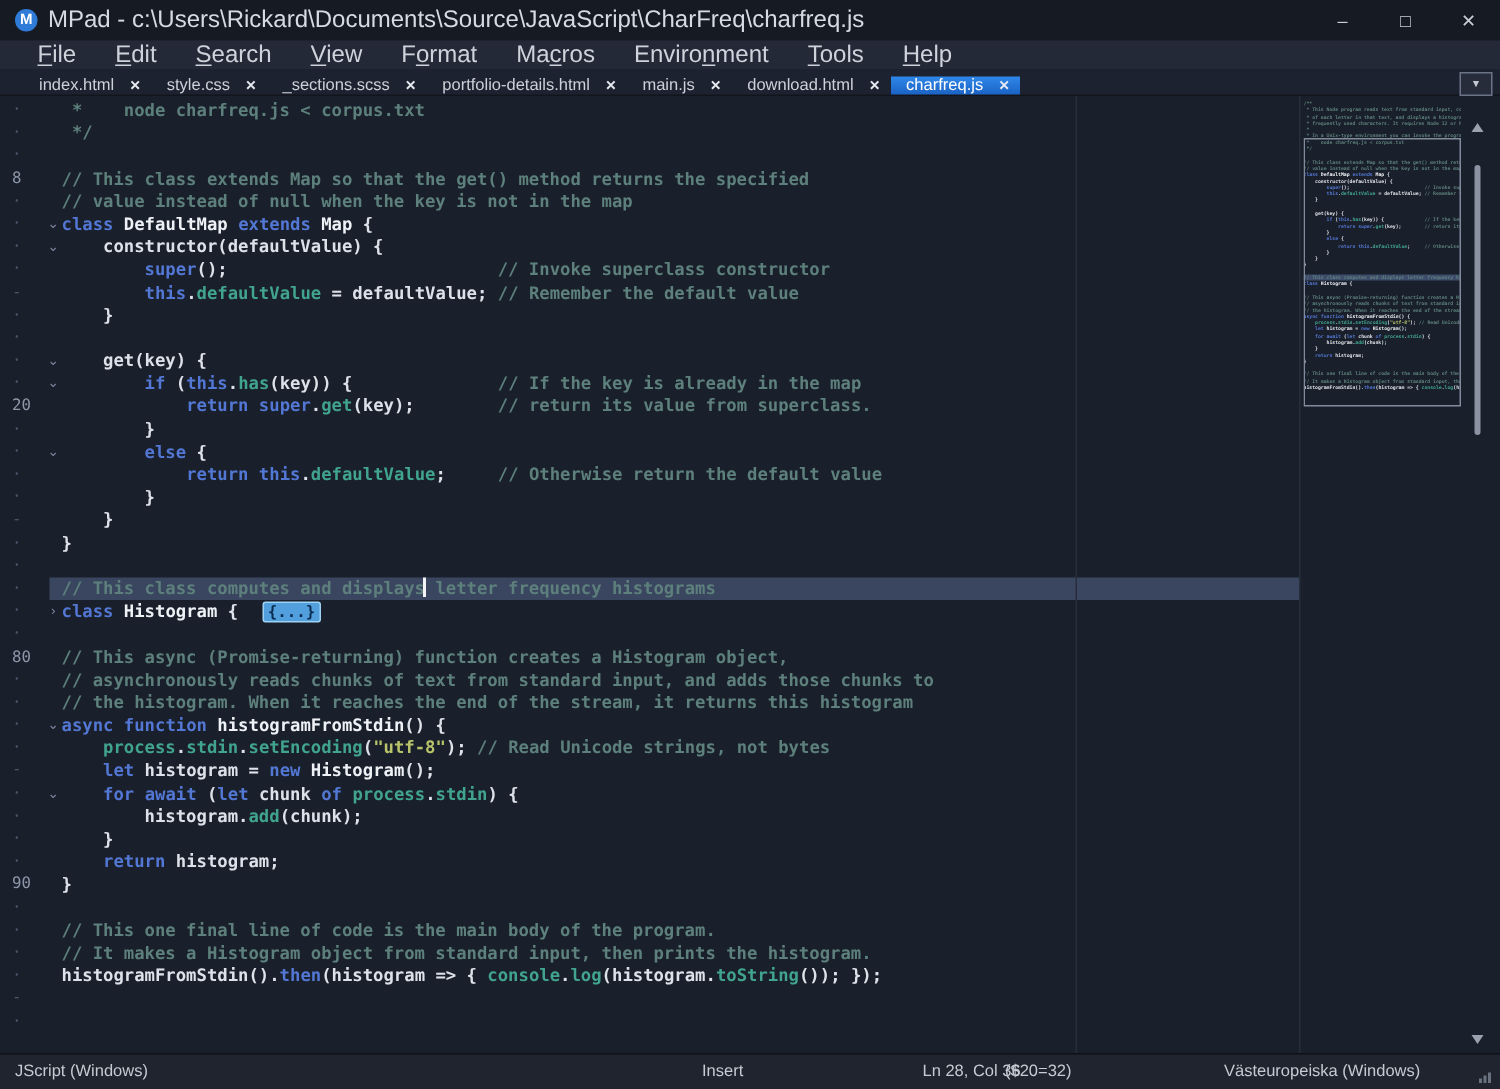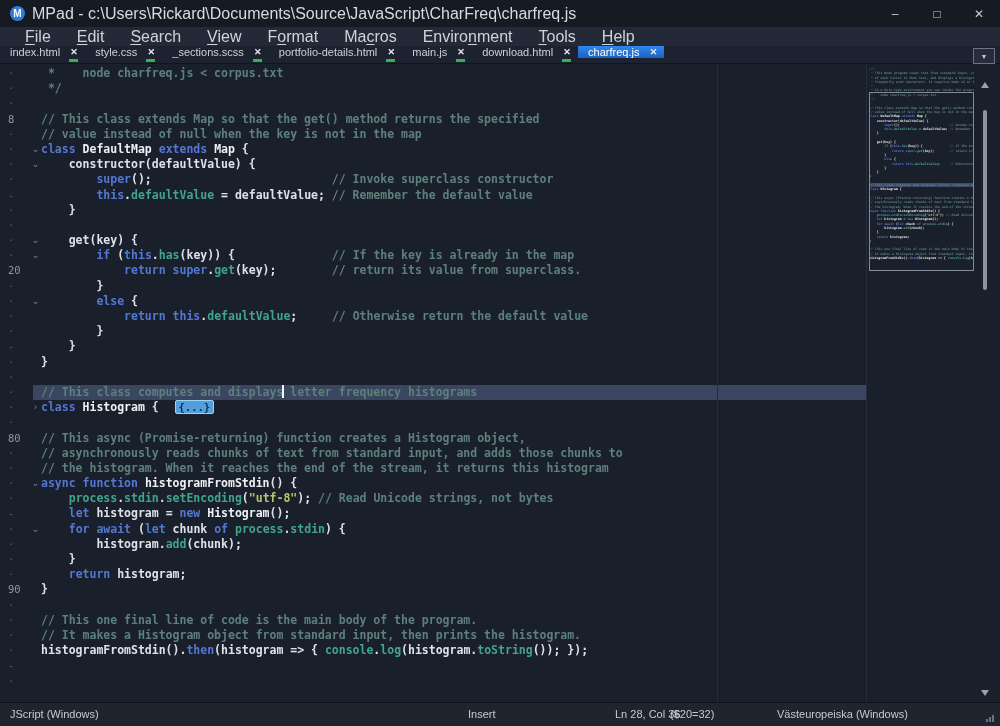--- a/index.html
+++ b/index.html
@@ -16,22 +16,22 @@
   .win-controls{margin-left:auto;display:flex;height:100%;}
   .win-btn{width:42px;height:100%;display:flex;align-items:center;justify-content:center;
            color:#c9cdd6;font-size:12px;cursor:default;}
 
   
   .menubar{height:19px;background:#232937;display:flex;align-items:center;padding-left:12px;flex:0 0 auto;}
   .menu-item{padding:0 13px;font-size:16px;color:#ced3db;line-height:19px;}
   .menu-item u{text-decoration:underline;text-underline-offset:2px;}
 
   
-  .tabbar{height:18px;background:#1d2230;display:flex;align-items:flex-start;flex:0 0 auto;
-          border-bottom:1px solid #12151d;box-sizing:border-box;position:relative;}
+  .tabbar{height:18px;background:#1d2230;display:flex;align-items:flex-end;flex:0 0 auto;
+          border-bottom:1px solid #12151d;box-sizing:border-box;position:relative;padding-left:16px;}
   .tab-strip{display:flex;align-items:stretch;}
   .tab{display:flex;align-items:center;padding:0 6px 0 10px;font-size:11px;color:#ccd1d9;}
   .tab.active{background:linear-gradient(180deg,#2f87ea,#1a63c4);color:#fff;}
   .tab-label{white-space:nowrap;}
   .tab-close{position:relative;margin-left:9px;font-size:9px;font-weight:bold;color:#e8ebf0;
              width:10px;text-align:center;line-height:10px;}
   .tab-close.saved::after{content:'';position:absolute;left:0;right:1px;bottom:-5px;height:3px;
              background:#36b44b;}
   .tab-overflow{position:absolute;right:5px;top:2px;width:20px;height:14px;border:1px solid #6b7486;
              background:#262c3a;color:#c3c8d2;font-size:7px;display:flex;align-items:center;
@@ -79,21 +79,21 @@
 
   
   .statusbar{height:24px;background:#1f242e;border-top:1px solid #0e1117;box-sizing:border-box;
              position:relative;flex:0 0 auto;font-size:11px;color:#c6cad2;}
   .sb-field{position:absolute;top:0;line-height:23px;white-space:nowrap;}
   .sb-left{left:10px;}
   .sb-insert{left:468px;}
   .sb-row{left:560px;margin-top:27px;}
   .sb-pos{left:615px;}
   .sb-char{left:670px;}
-  .sb-enc{left:777px;}
+  .sb-enc{left:816px;}
   .grip{position:absolute;right:6px;bottom:4px;display:flex;align-items:flex-end;gap:1px;}
   .grip i{display:block;width:2px;background:#6a7280;}
   .grip i:nth-child(1){height:3px;}.grip i:nth-child(2){height:5px;}.grip i:nth-child(3){height:7px;}
 </style>
 </head>
 <body>
 
 <div class="window">
 
   <div class="titlebar">

